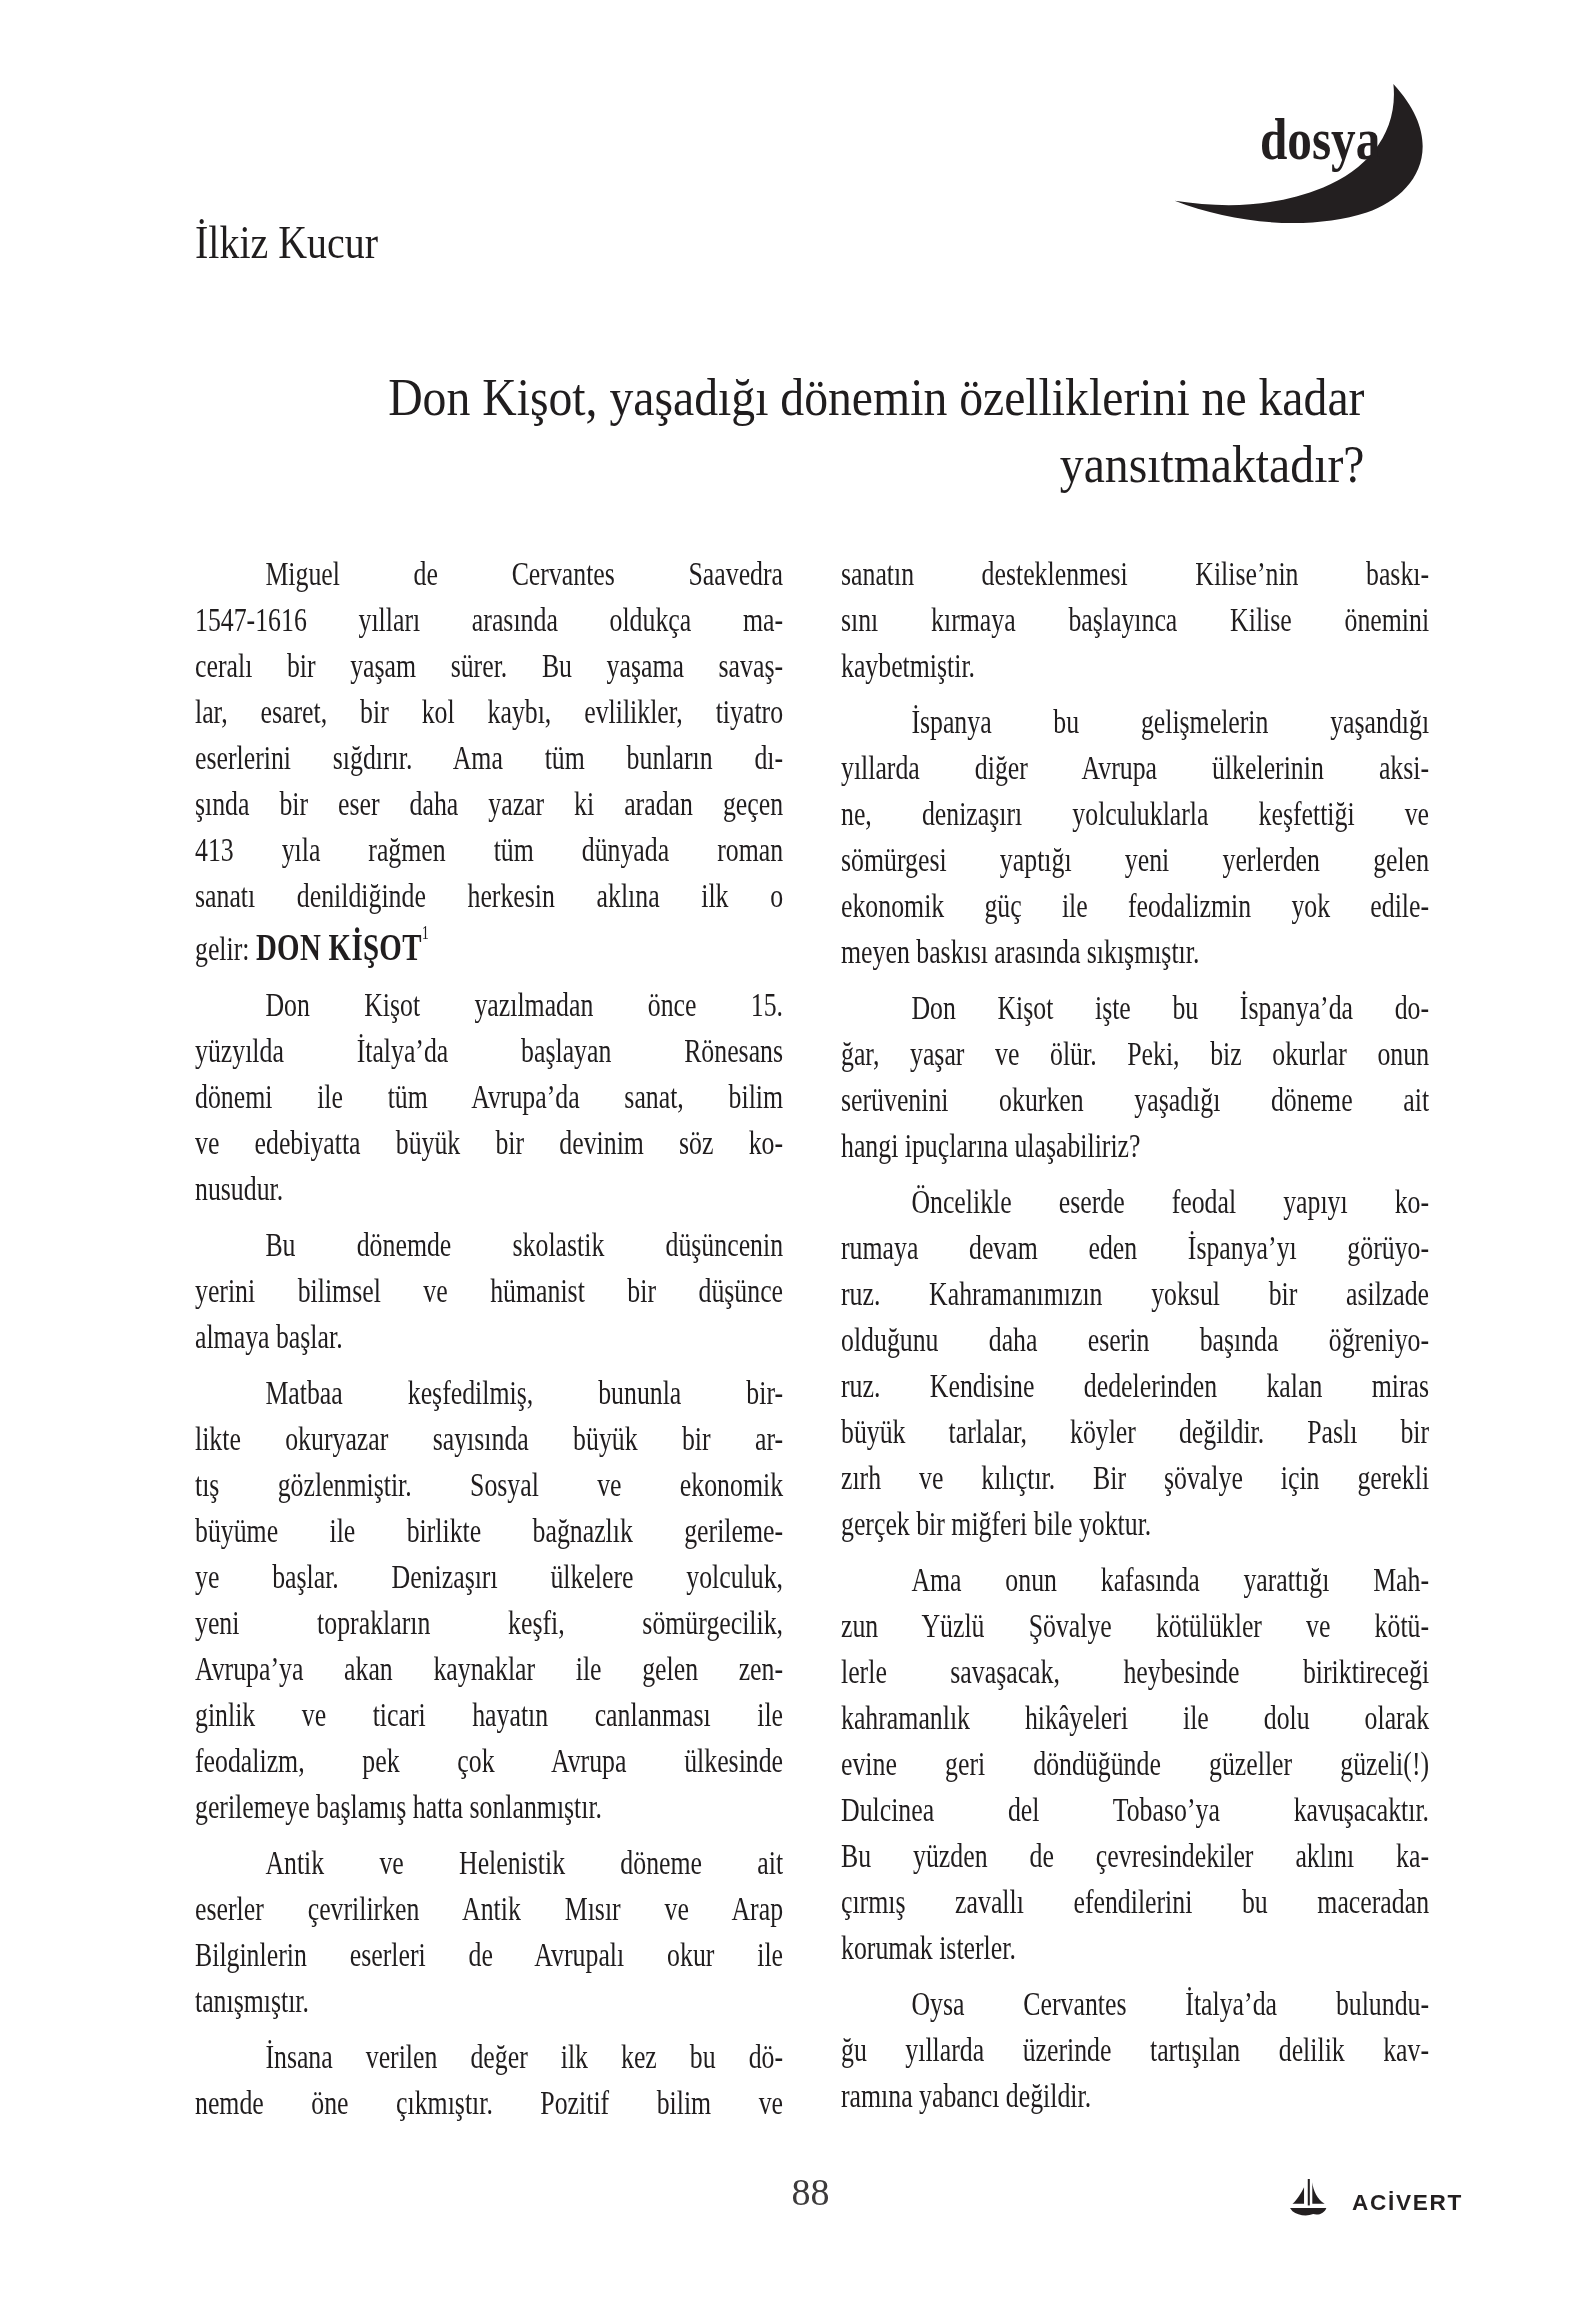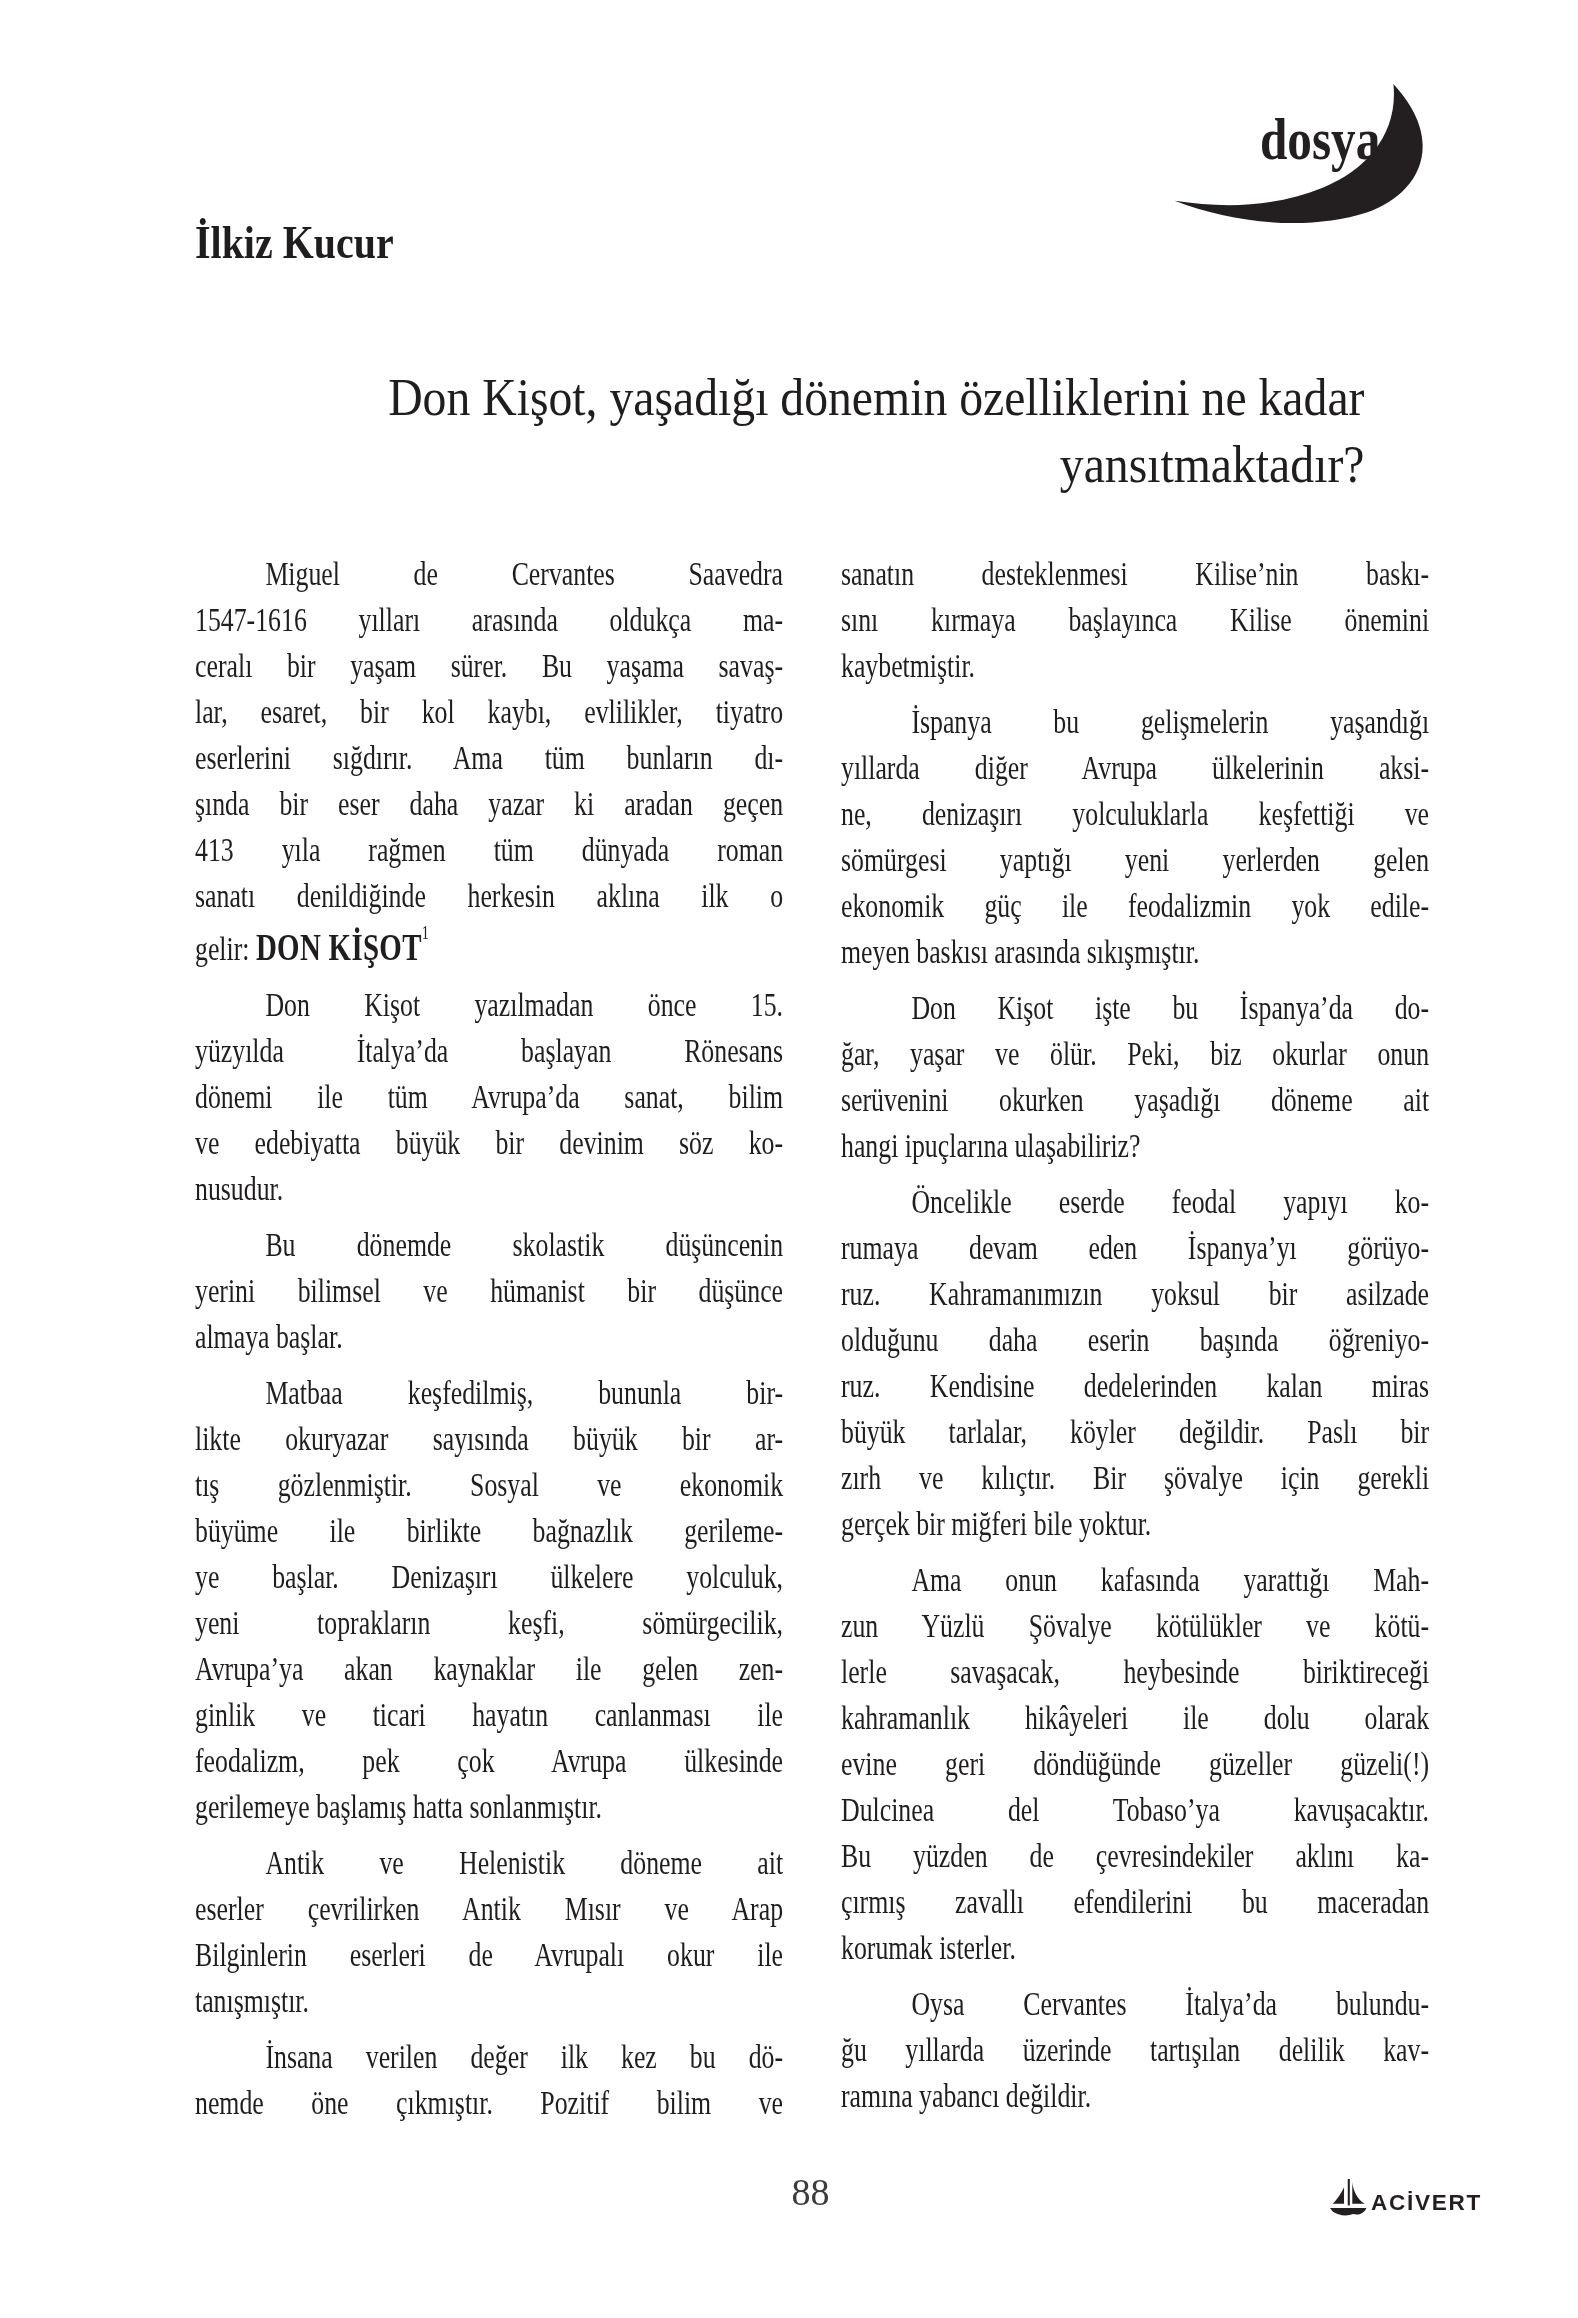--- a/index.html
+++ b/index.html
@@ -8,21 +8,21 @@
     font-family:"Liberation Serif","DejaVu Serif",serif;color:#201d1e;
   }
   
   .badge{position:absolute;left:1168px;top:77px;width:288px;height:155px;}
   .badge svg{position:absolute;left:0;top:0;width:100%;height:100%;}
   .badge-label{
     position:absolute;left:92px;top:28px;font-size:60px;font-weight:bold;color:#231f20;
     transform:scaleX(0.82);transform-origin:0 0;white-space:nowrap;
   }
   
-  .author{position:absolute;left:195px;top:217px;margin:0;font-size:47px;font-weight:bold;line-height:1.1;}
+  .author{position:absolute;left:195px;top:217px;margin:0;font-size:47px;font-weight:normal;line-height:1.1;}
   .author-inner{display:inline-block;transform:scaleX(0.85);transform-origin:0 50%;white-space:nowrap;}
   
   .title{
     position:absolute;left:195px;top:364px;width:1231px;margin:0;
     font-weight:normal;font-size:53px;line-height:67px;text-align:right;
   }
   .title-inner{transform:scaleX(0.9);transform-origin:50% 0;}
   
   .col{position:absolute;top:551px;width:588px;}
   .col-left{left:195px;}
@@ -33,21 +33,21 @@
   }
   .para{margin:0;}
   .para + .para{margin-top:10px;}
   .tline{text-align:justify;text-align-last:justify;}
   .tline.endline{text-align-last:left;}
   .tline.indent{text-indent:90px;}
   .dk{font-weight:bold;font-size:1.12em;letter-spacing:0.4px;}
   sup.fn{font-size:0.55em;position:relative;top:-0.5em;}
   
   .pagenum{position:absolute;left:195px;top:2170px;width:1231px;text-align:center;font-size:38px;color:#3d3b3c;}
-  .logo{position:absolute;left:1330px;top:2177px;display:flex;align-items:flex-end;gap:3px;color:#231f20;}
+  .logo{position:absolute;left:1290px;top:2177px;display:flex;align-items:flex-end;gap:24px;color:#231f20;}
   .logo svg{width:38px;height:42px;display:block;}
   .logo .logo-text{
     font-family:"Liberation Sans","DejaVu Sans",sans-serif;font-weight:bold;
     font-size:22.6px;letter-spacing:1.7px;line-height:1;margin-bottom:4.2px;white-space:nowrap;
   }
 </style>
 </head>
 <body>
 
 <div class="page">

